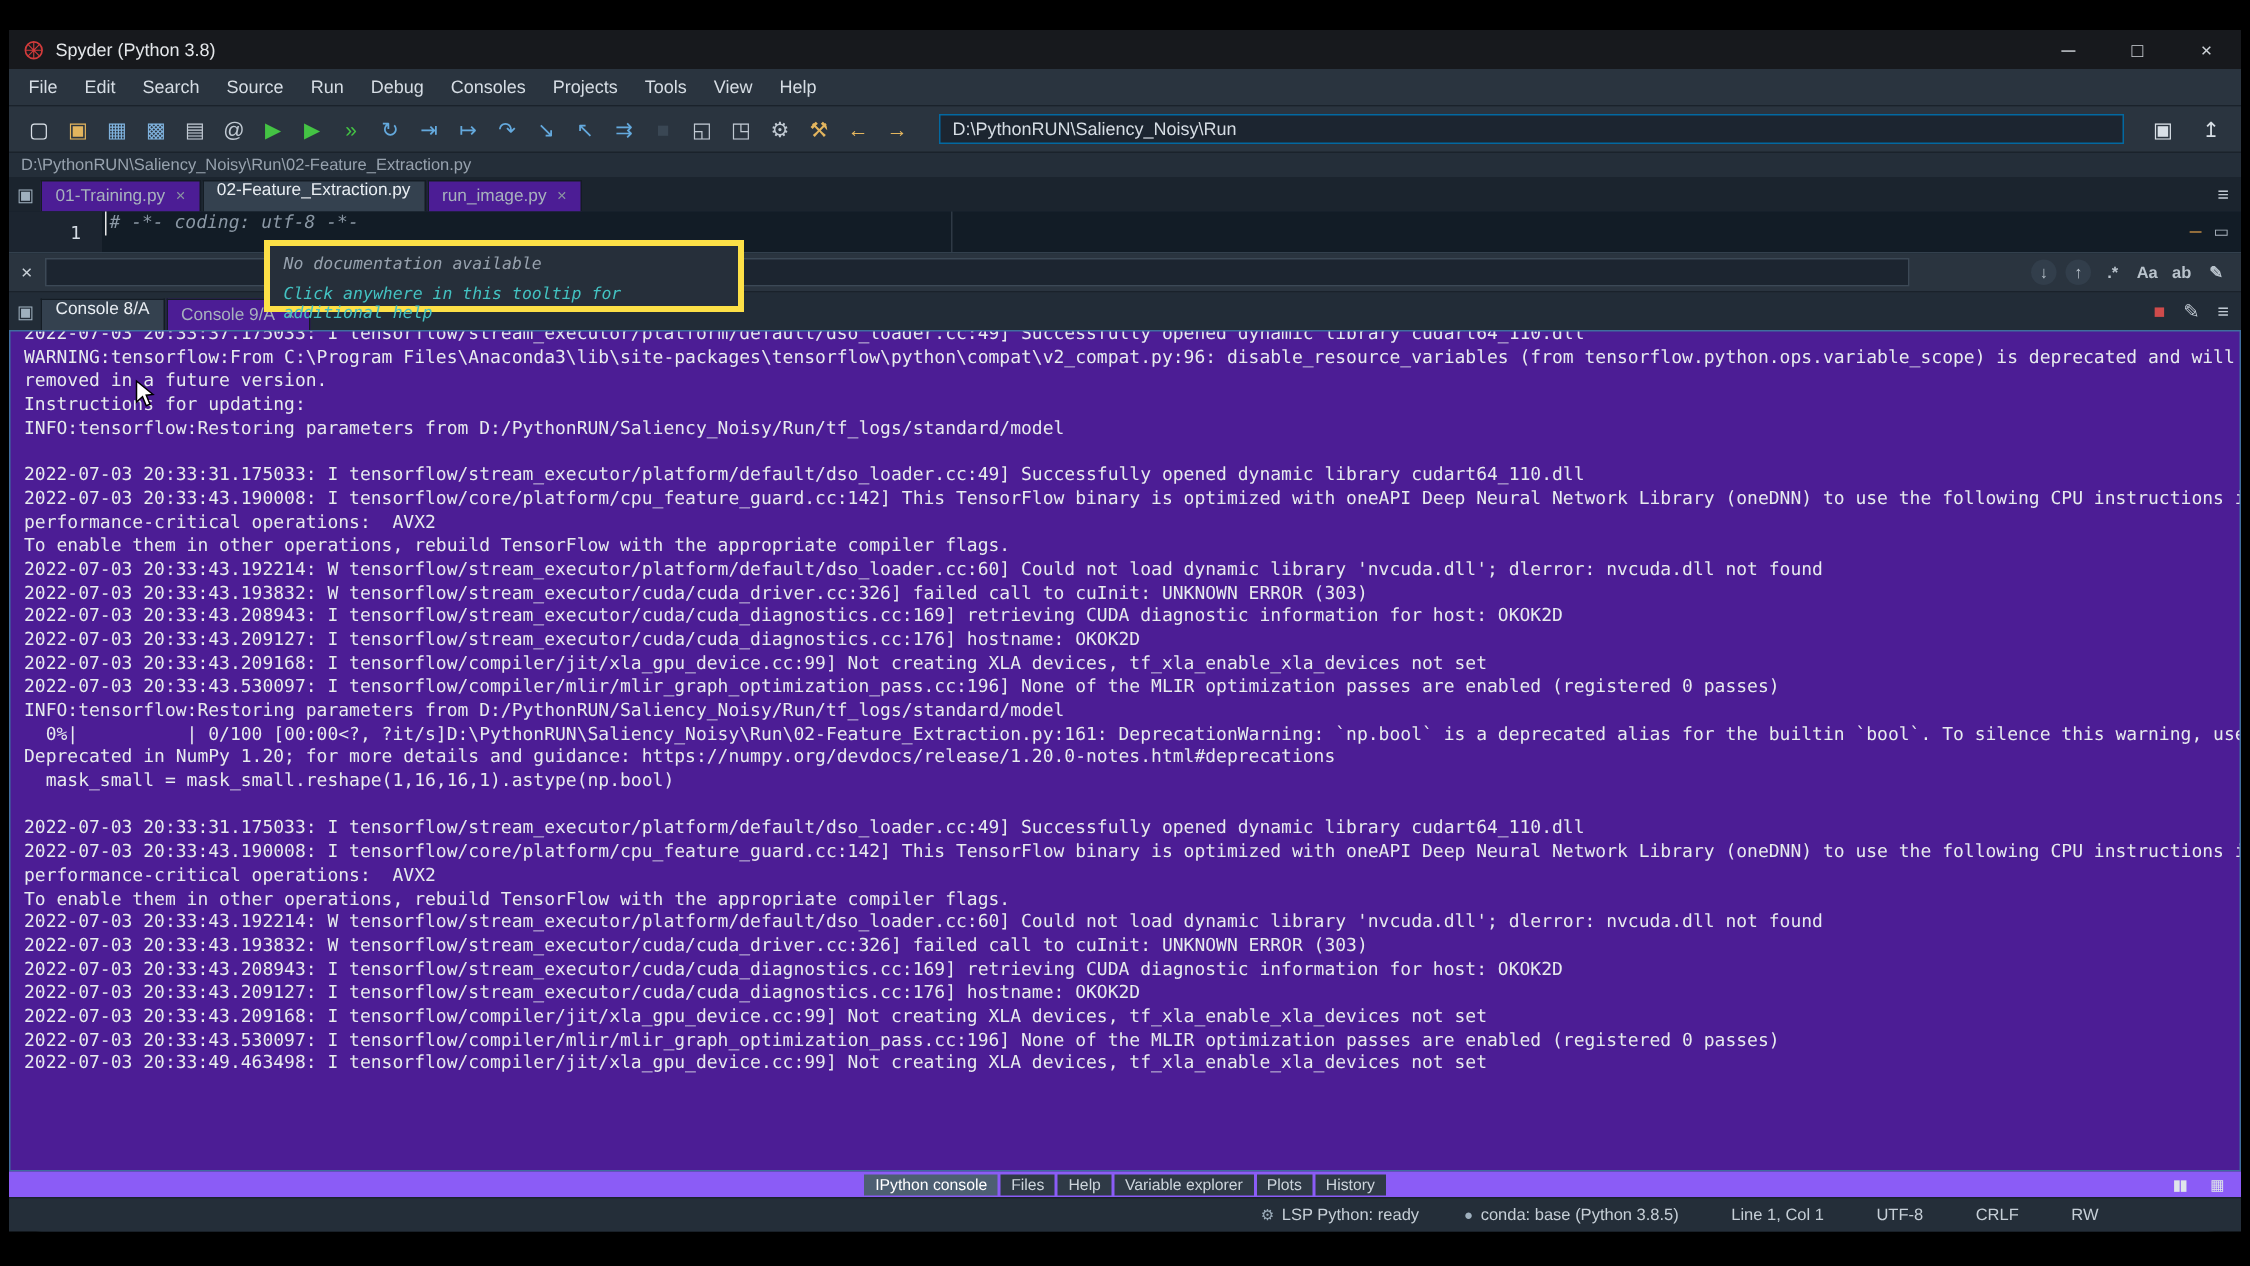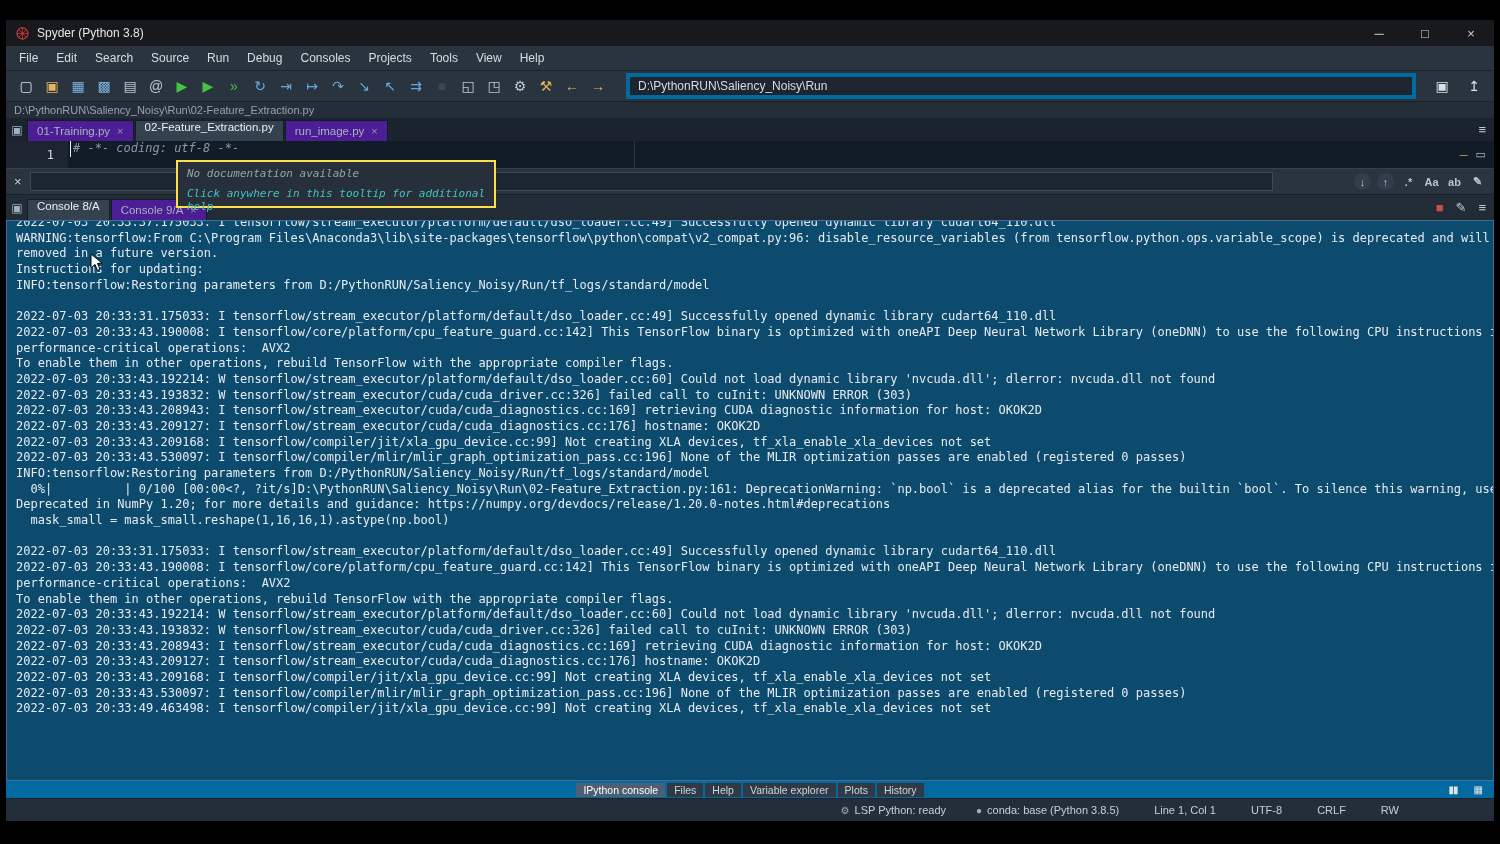--- a/index.html
+++ b/index.html
@@ -12,21 +12,21 @@
   .win-controls{margin-left:auto;display:flex;height:100%;}
   .win-btn{width:46px;display:flex;align-items:center;justify-content:center;color:#cfd4d9;font-size:13px;}
   
   .menubar{height:24px;background:#2a343f;display:flex;align-items:center;padding-left:4px;
     font-size:12px;color:#d6dde4;border-bottom:1px solid #1a222b;flex:0 0 auto;}
   .menu-item{padding:0 9px;}
   
   .toolbar{height:30px;background:#2a343f;display:flex;align-items:center;padding:0 8px;gap:2px;
     border-bottom:1px solid #1a222b;flex:0 0 auto;}
   .tool-icon{width:24px;height:22px;display:flex;align-items:center;justify-content:center;font-size:14px;}
-  .path-field{flex:1;height:16px;margin:0 12px 0 14px;background:#1c2530;border:4px solid #0369a1;
+  .path-field{flex:1;height:16px;margin:0 12px 0 14px;background:#1c2530;border:1px solid #0369a1;
     color:#d6dde4;font-size:12px;padding:1px 8px;outline:none;font-family:"Liberation Sans",sans-serif;}
   
   .breadcrumb-row{height:16px;background:#242e39;display:flex;align-items:center;padding-left:8px;
     font-size:11px;color:#97a2ae;flex:0 0 auto;}
   
   .tabbar{height:23px;background:#1b242e;display:flex;align-items:flex-end;padding-left:2px;gap:1px;
     flex:0 0 auto;position:relative;}
   .tabbar-icon{align-self:center;width:18px;display:flex;justify-content:center;color:#9fb0be;font-size:12px;}
   .tab{height:20px;display:flex;align-items:center;gap:7px;padding:0 9px;font-size:11.5px;
     background:#4c1d95;color:#a7b2bd;border:1px solid #141c24;border-bottom:none;white-space:nowrap;}
@@ -46,38 +46,38 @@
   
   .findbar{height:25px;background:#2a343f;display:flex;align-items:center;padding:0 8px;gap:8px;
     border-bottom:1px solid #1a222b;flex:0 0 auto;}
   .find-close{color:#c9d1d8;font-size:13px;}
   .find-input{flex:1;height:15px;background:#1c2530;border:1px solid #3c4956;outline:none;color:#d6dde4;}
   .find-status{font-size:11px;color:#97a2ae;white-space:nowrap;padding:0 4px;margin-top:45px;}
   .find-icon{min-width:17px;height:17px;display:flex;align-items:center;justify-content:center;
     color:#b9c3cc;font-size:11px;font-weight:bold;}
   .find-icon.circle{background:#323e4b;border-radius:50%;width:17px;}
   
-  .console-wrap{flex:1;border:1px solid #3f6e9e;background:#0c4a6e;overflow:hidden;position:relative;}
+  .console-wrap{flex:1;border:1px solid #3f6e9e;background:#4c1d95;overflow:hidden;position:relative;}
   .console-inner{margin-top:-6px;padding-left:9px;font-family:"DejaVu Sans Mono",monospace;
     font-size:12px;color:#e7ebee;}
   .console-line{height:15.7px;line-height:15.7px;white-space:pre;overflow:hidden;}
   
-  .pane-switcher{height:17px;background:#0369a1;display:flex;align-items:center;justify-content:center;
+  .pane-switcher{height:17px;background:#8b5cf6;display:flex;align-items:center;justify-content:center;
     gap:2px;position:relative;flex:0 0 auto;text-align:right;}
   .pane-btn{font-size:10.5px;color:#cdd5dc;background:#2f3a46;padding:1px 7px;white-space:nowrap;}
   .pane-btn.active{background:#4d5f72;color:#ffffff;}
   .pane-right{position:absolute;right:12px;display:flex;gap:16px;font-size:10px;letter-spacing:-1px;}
   
   .statusbar{height:22px;background:#242e39;display:flex;align-items:center;justify-content:flex-end;
     padding-right:95px;gap:30px;font-size:11px;color:#c6cfd7;border-top:1px solid #1a222b;flex:0 0 auto;}
   .status-item{display:flex;gap:5px;align-items:center;white-space:nowrap;}
   .status-icon{font-size:10px;color:#9fb0be;}
   
   .tooltip{position:absolute;left:170px;top:140px;width:320px;height:48px;background:#262f3a;
-    border:2px solid #fde047;z-index:10;padding:5px 9px;box-sizing:border-box;
+    border:4px solid #fde047;z-index:10;padding:5px 9px;box-sizing:border-box;
     font-family:"DejaVu Sans Mono",monospace;font-size:11px;font-style:italic;}
   .tooltip .l1{color:#97a2ae;}
   .tooltip .l2{color:#43c2c2;margin-top:7px;}
   .mouse-cursor{position:absolute;left:90px;top:253px;z-index:99;}
 </style>
 </head>
 <body>
 
 <div class="app">
 

